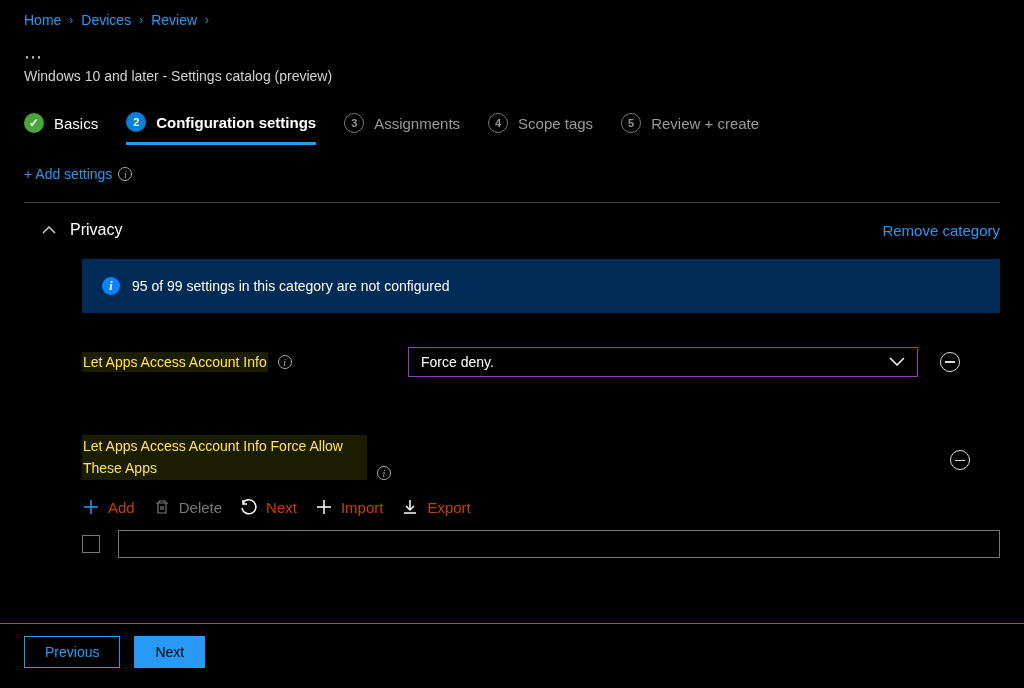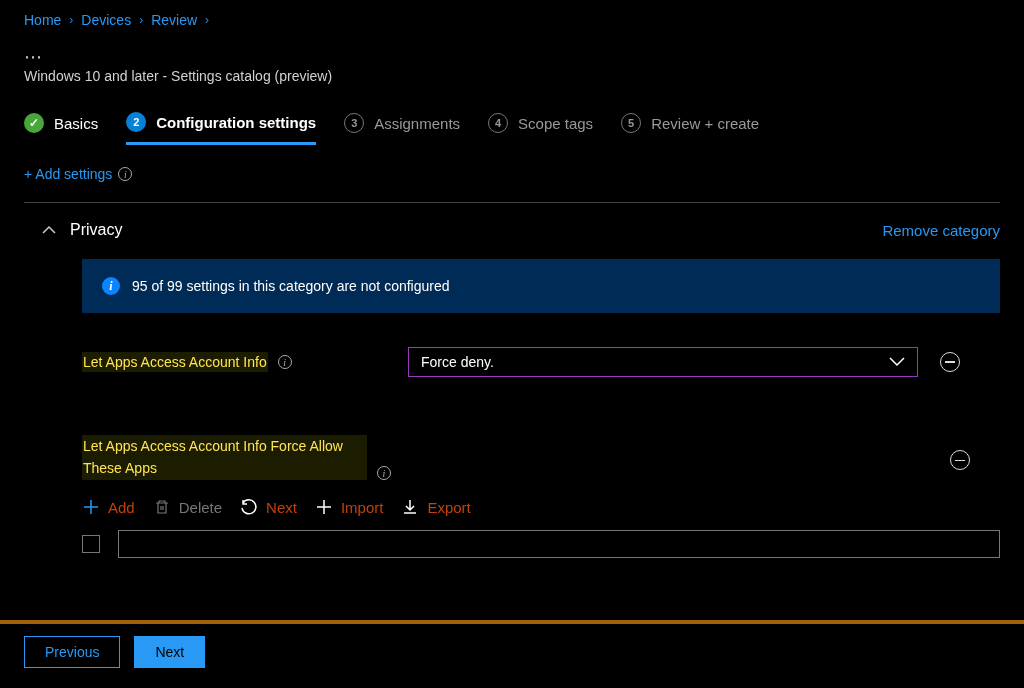--- a/index.html
+++ b/index.html
@@ -77,21 +77,21 @@
     .remove-setting .minus { width: 10px; height: 1.5px; background: #ddd; }
     .setting-row2 { margin: 48px 0 0 58px; }
     .setting-label2-wrap { display: flex; align-items: flex-end; gap: 10px; }
     .setting-label2 { color: #ffe552; background:#1c1c00; font-size: 14px; max-width: 285px; line-height: 1.55; padding:1px;}
     .toolbar { display: flex; align-items: center; gap: 18px; margin: 28px 0 0 58px; }
     .tb-item { display: flex; align-items: center; gap: 8px; cursor: pointer; color: #c2410c; font-size: 15px; }
     .tb-item.disabled { color: #777; }
     .tb-icon { width:18px; height:18px; display:flex; align-items:center; justify-content:center; }
     .footer {
       position: absolute; bottom: 10px; left: 0; width: 100%;
-      padding: 12px 24px 10px 24px; display: flex; gap: 14px; border-top: 4px solid #a16207;
+      padding: 12px 24px 10px 24px; display: flex; gap: 14px; border-top: 1px solid #a16207;
       background:#000;
     }
     .btn { padding: 7px 20px; font-size: 14px; cursor: pointer; border: 1px solid #2899f5; }
     .btn.prev { background: transparent; color: #2899f5; }
     .btn.next { background: #2899f5; color: #000; }
     .list-row { display:flex; align-items:center; gap:18px; margin: 14px 0 0 58px;}
     .chk { width:18px; height:18px; border:1px solid #777; }
     .txt-input { flex:1; border:1px solid #777; height:28px; background:transparent;}
     .right-remove { position: relative; left: 0; }
     .float-remove { margin-left: 58px; margin-top: -30px; display:flex; justify-content:flex-end; padding-right:30px;}

